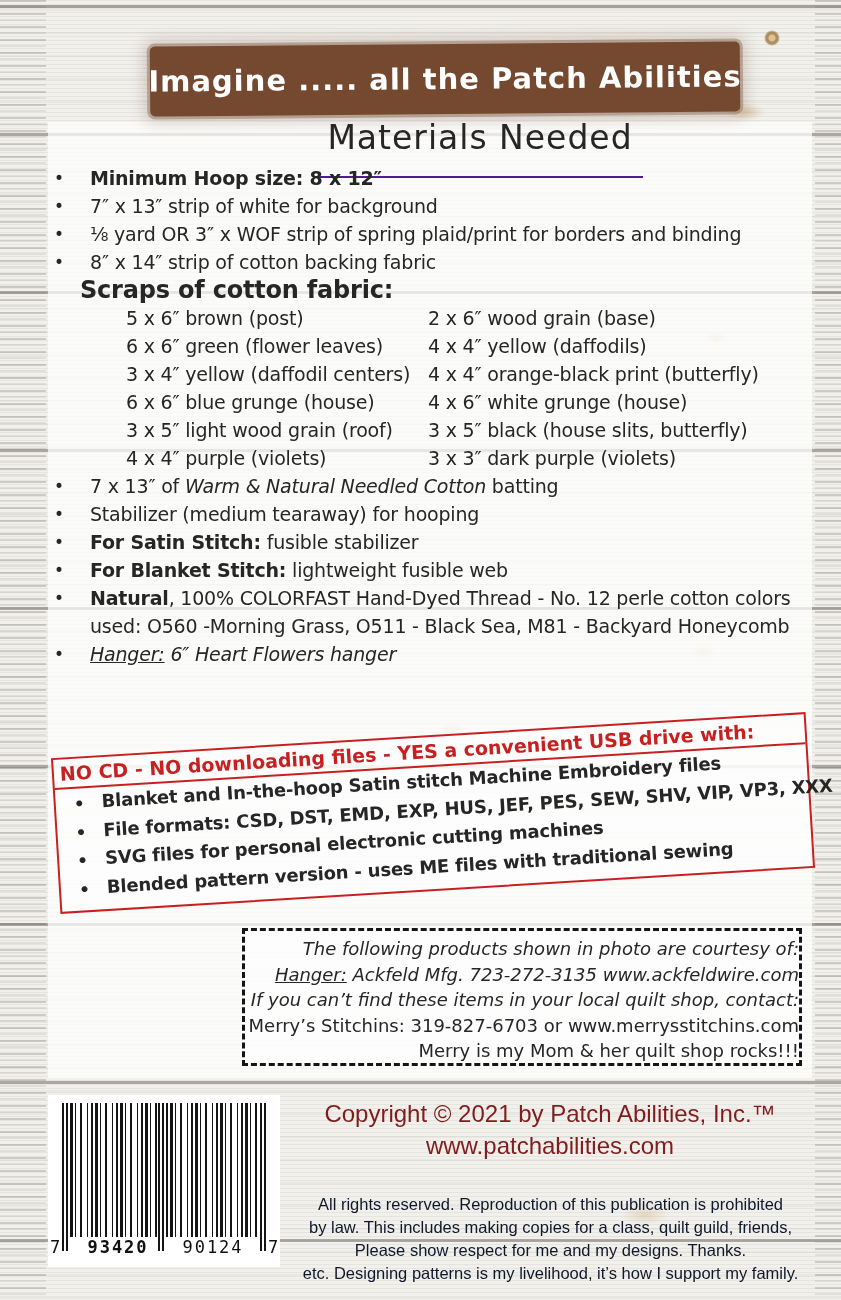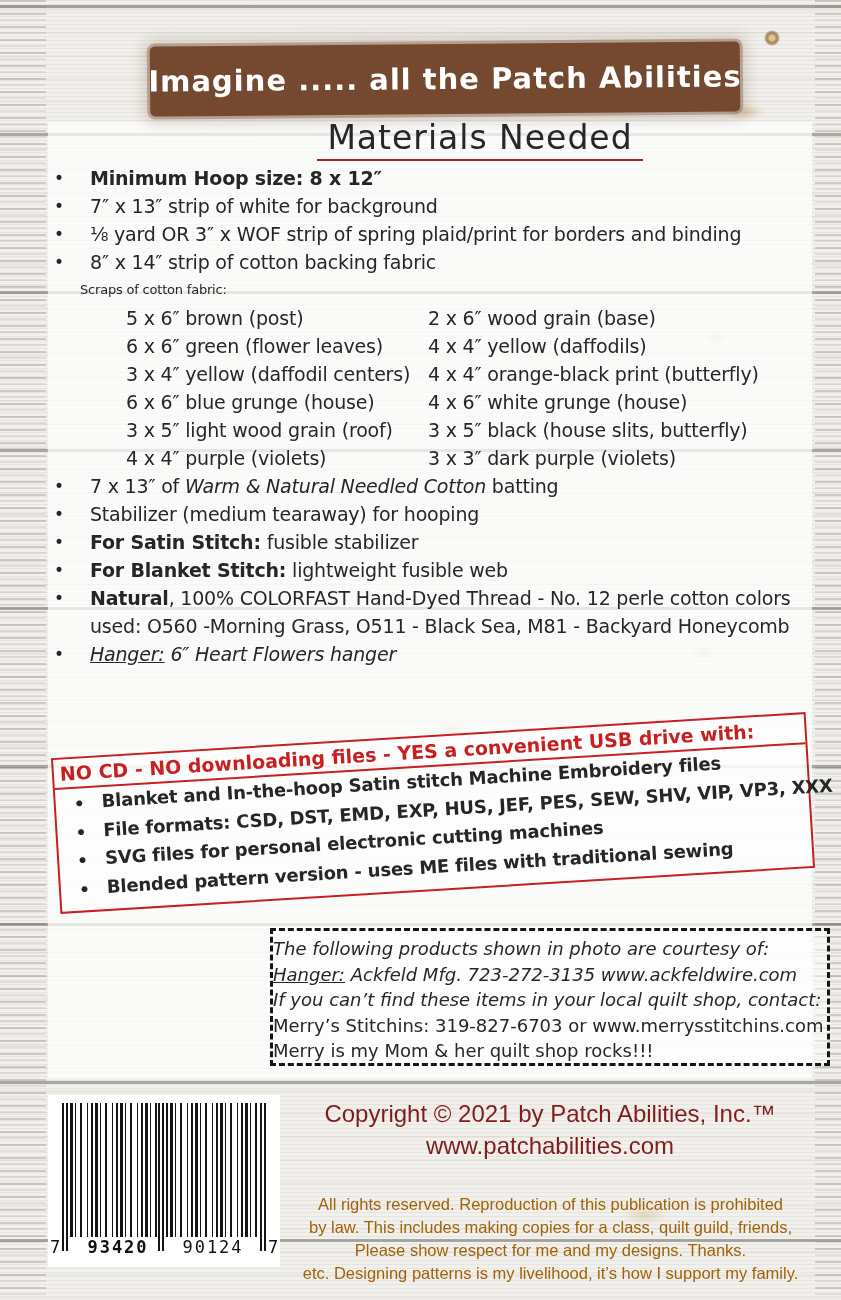--- a/index.html
+++ b/index.html
@@ -25,48 +25,48 @@
   .edge-l{left:0;width:46px;}
   .edge-r{right:0;width:26px;}
   .panel{position:absolute;left:48px;top:122px;width:764px;height:956px;background:rgba(255,255,255,0.72);}
 
   .banner{position:absolute;left:150px;top:44px;width:590px;height:70px;background:#74492f;
     border-radius:5px;display:flex;align-items:center;justify-content:center;transform:rotate(-0.5deg);
     box-shadow:0 0 0 3px rgba(116,73,47,0.35),0 0 14px 7px rgba(116,73,47,0.22);}
   .banner-text{color:#fff;font-size:29px;font-weight:600;letter-spacing:1px;white-space:nowrap;}
 
   .heading{position:absolute;left:98px;top:118px;width:764px;text-align:center;}
-  .heading-text{display:inline-block;font-size:33px;letter-spacing:1px;border-bottom:2px solid #b91c1c;padding:0 10px 2px;}
+  .heading-text{display:inline-block;font-size:33px;letter-spacing:1px;border-bottom:2px solid #4c1d95;padding:0 10px 19px;}
 
   .mat{position:absolute;left:48px;top:164px;width:764px;font-size:19px;letter-spacing:-0.2px;line-height:28px;}
   .mi{position:relative;padding-left:42px;}
   .dot{position:absolute;left:6px;top:0;font-size:17px;}
-  .hdr{padding-left:32px;font-weight:normal;font-size:13px;}
+  .hdr{padding-left:32px;font-weight:bold;font-size:24px;}
   .scraps{display:grid;grid-template-columns:302px auto;padding-left:78px;}
   .bold{font-weight:bold;}
   .it{font-style:italic;}
   .hanger-label{font-weight:normal;font-style:italic;text-decoration:underline;}
 
   .usb{position:absolute;left:55px;top:735px;width:752px;height:152px;border:2px solid #c82020;
     background:rgba(255,255,255,0.55);transform:rotate(-3.5deg);}
   .usb-title{color:#c82020;font-weight:bold;font-size:19px;white-space:nowrap;
     padding:3px 4px 3px 6px;border-bottom:2px solid #c82020;}
   .usb-li{position:relative;padding-left:46px;font-size:18px;font-weight:600;line-height:28.5px;
     white-space:nowrap;letter-spacing:-0.2px;}
   .usb-li .dot{left:18px;top:1px;}
 
-  .courtesy{position:absolute;left:270px;top:928px;width:560px;height:138px;border:3px dashed #151515;
-    background:rgba(255,255,255,0.5);text-align:left;font-size:18px;line-height:25.5px;
+  .courtesy{position:absolute;left:242px;top:928px;width:560px;height:138px;border:3px dashed #151515;
+    background:rgba(255,255,255,0.5);text-align:right;font-size:18px;line-height:25.5px;
     padding-top:5px;box-sizing:border-box;}
   .c-it{font-style:italic;}
 
   .copyright{position:absolute;left:280px;top:1098px;width:540px;text-align:center;
     font-family:"Liberation Sans",sans-serif;font-size:24px;line-height:32px;color:#7f1d1d;}
   .rights{position:absolute;left:278px;top:1193px;width:545px;text-align:center;
-    font-family:"Liberation Sans",sans-serif;font-size:16.5px;line-height:23px;color:#a16207;}
+    font-family:"Liberation Sans",sans-serif;font-size:16.5px;line-height:23px;color:#0f172a;}
 
   .barcode{position:absolute;left:48px;top:1095px;width:232px;height:172px;background:#fff;}
   .bars{position:absolute;left:18px;top:8px;width:198px;height:134px;
     background:repeating-linear-gradient(90deg,#151515 0 2px,#fff 2px 4px,#151515 4px 7px,#fff 7px 9px,#151515 9px 10px,#fff 10px 14px,#151515 14px 16px,#fff 16px 21px,#151515 21px 22px,#fff 22px 25px);}
   .guard{position:absolute;top:8px;width:7px;height:148px;
     background:repeating-linear-gradient(90deg,#151515 0 2px,#fff 2px 4px,#151515 4px 6px,#fff 6px 7px);}
   .g-l{left:14px;}.g-m{left:110px;}.g-r{left:212px;}
   .bdig{position:absolute;top:142px;font-family:"DejaVu Sans Mono",monospace;font-size:17px;color:#111;text-align:center;}
   .d-l{left:0;width:14px;}
   .d-1{left:28px;width:84px;letter-spacing:2px;font-weight:bold;}

